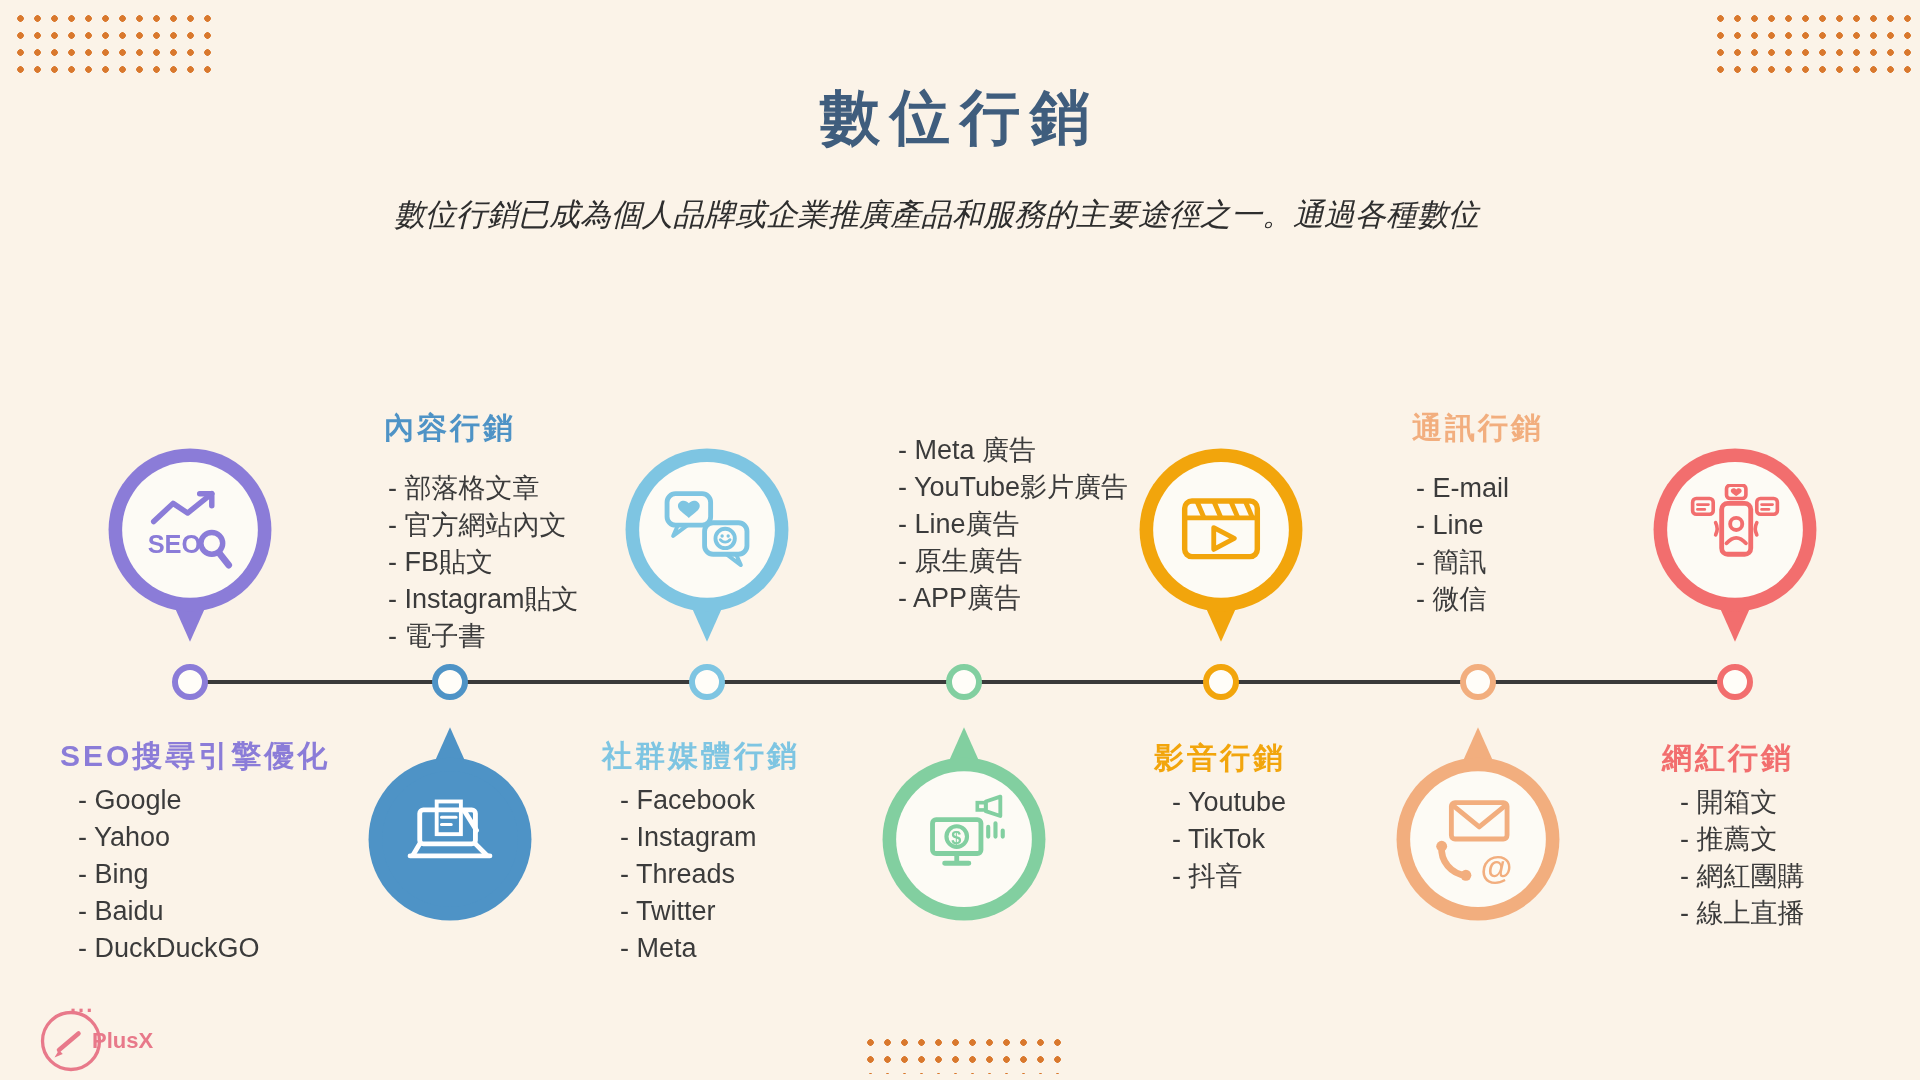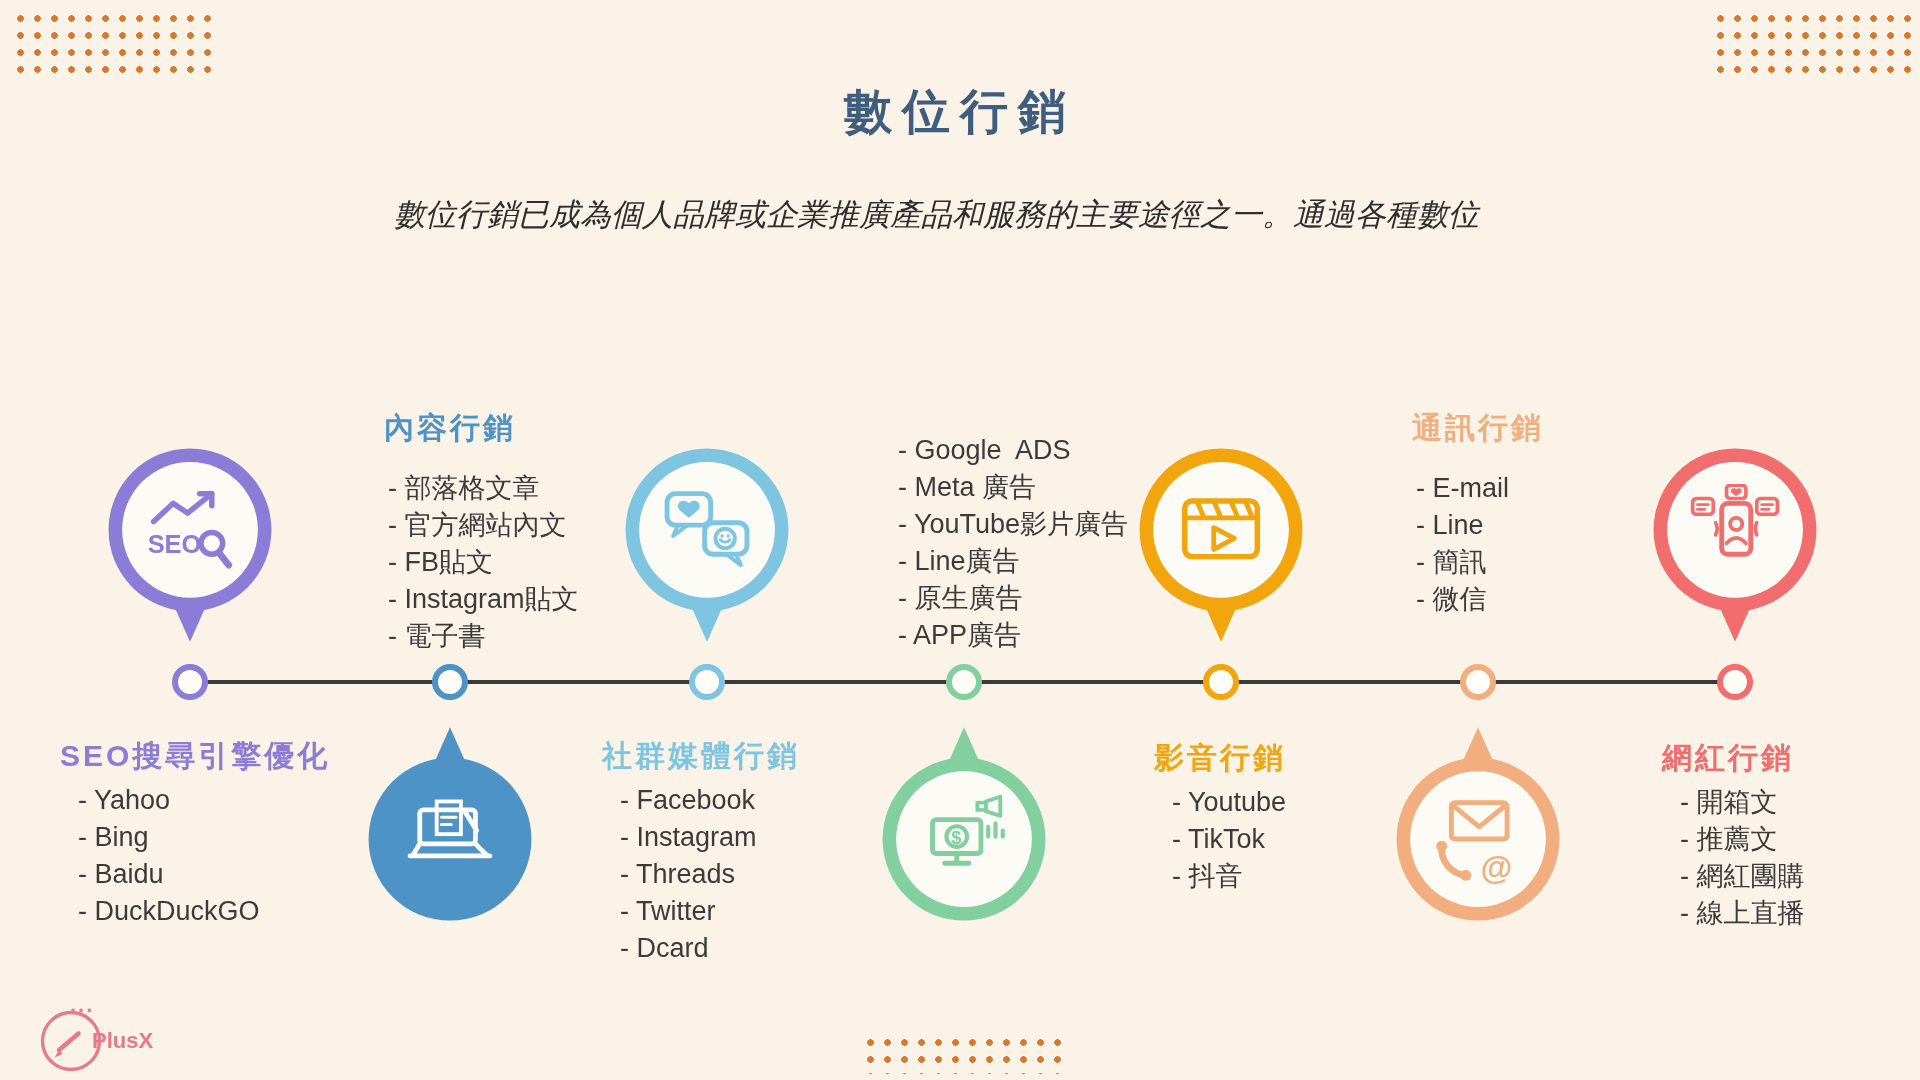--- a/index.html
+++ b/index.html
@@ -8,21 +8,21 @@
   .canvas{position:relative;width:1920px;height:1080px;background:#FBF3E8;overflow:hidden;}
 
   
   .dots{position:absolute;background-image:radial-gradient(circle,#D9782D 3px,transparent 3.6px);background-size:17px 17px;}
   .dots-tl{left:12px;top:10px;width:200px;height:72px;}
   .dots-tr{left:1712px;top:10px;width:200px;height:72px;}
   .dots-bc{left:862px;top:1034px;width:200px;height:40px;}
 
   
   .title{position:absolute;top:88px;left:0;width:100%;text-align:center;
-         font-size:48px;font-weight:900;color:#3F5D7D;letter-spacing:10px;line-height:1;}
+         font-size:60px;font-weight:900;color:#3F5D7D;letter-spacing:10px;line-height:1;}
   .intro{position:absolute;left:330px;top:190px;width:1310px;font-size:31px;line-height:50px;color:#2E2E2E;}
   .intro-line.indent{text-indent:64px;font-style:italic;}
 
   
   .tl-line{position:absolute;left:190px;top:680px;width:1545px;height:4px;background:#3A3A3A;}
   .node{position:absolute;top:664px;width:36px;height:36px;border-radius:50%;
         background:#FFFDF8;border:6px solid var(--c);}
 
   
   .pin{position:absolute;width:170px;height:207px;}
@@ -204,20 +204,21 @@
         <path d="M7 17 h9 M7 21 h6" fill="none" stroke="currentColor" stroke-width="2.4" stroke-linecap="round"></path>
         <rect x="56" y="12" width="17" height="13" rx="3" fill="none" stroke="currentColor" stroke-width="3"></rect>
         <path d="M60 17 h9 M60 21 h6" fill="none" stroke="currentColor" stroke-width="2.4" stroke-linecap="round"></path>
       </svg>
     </div>
   </div>
 
   <div class="cat cat--below" style="left: 60px; top: 738px; --c: #8B7CD8;">
     <div class="cat-title">SEO搜尋引擎優化</div>
     <ul class="cat-list">
+      <li>- Google</li>
       <li>- Yahoo</li>
       <li>- Bing</li>
       <li>- Baidu</li>
       <li>- DuckDuckGO</li>
     </ul>
   </div>
 
   <div class="cat cat--above" style="left: 384px; top: 410px; --c: #4E93C6;">
     <div class="cat-title">內容行銷</div>
     <ul class="cat-list">
@@ -229,27 +230,26 @@
     </ul>
   </div>
 
   <div class="cat cat--below" style="left: 602px; top: 738px; --c: #7EC5E2;">
     <div class="cat-title">社群媒體行銷</div>
     <ul class="cat-list">
       <li>- Facebook</li>
       <li>- Instagram</li>
       <li>- Threads</li>
       <li>- Twitter</li>
-      <li>- Dcard</li>
+      <li>- Meta</li>
     </ul>
   </div>
 
   <div class="cat cat--above" style="left: 894px; top: 408px; --c: #82CFA0;">
     <ul class="cat-list">
-      <li>- Google  ADS</li>
       <li>- Meta 廣告</li>
       <li>- YouTube影片廣告</li>
       <li>- Line廣告</li>
       <li>- 原生廣告</li>
       <li>- APP廣告</li>
     </ul>
   </div>
 
   <div class="cat cat--below" style="left: 1154px; top: 740px; --c: #F2A50C;">
     <div class="cat-title">影音行銷</div>

